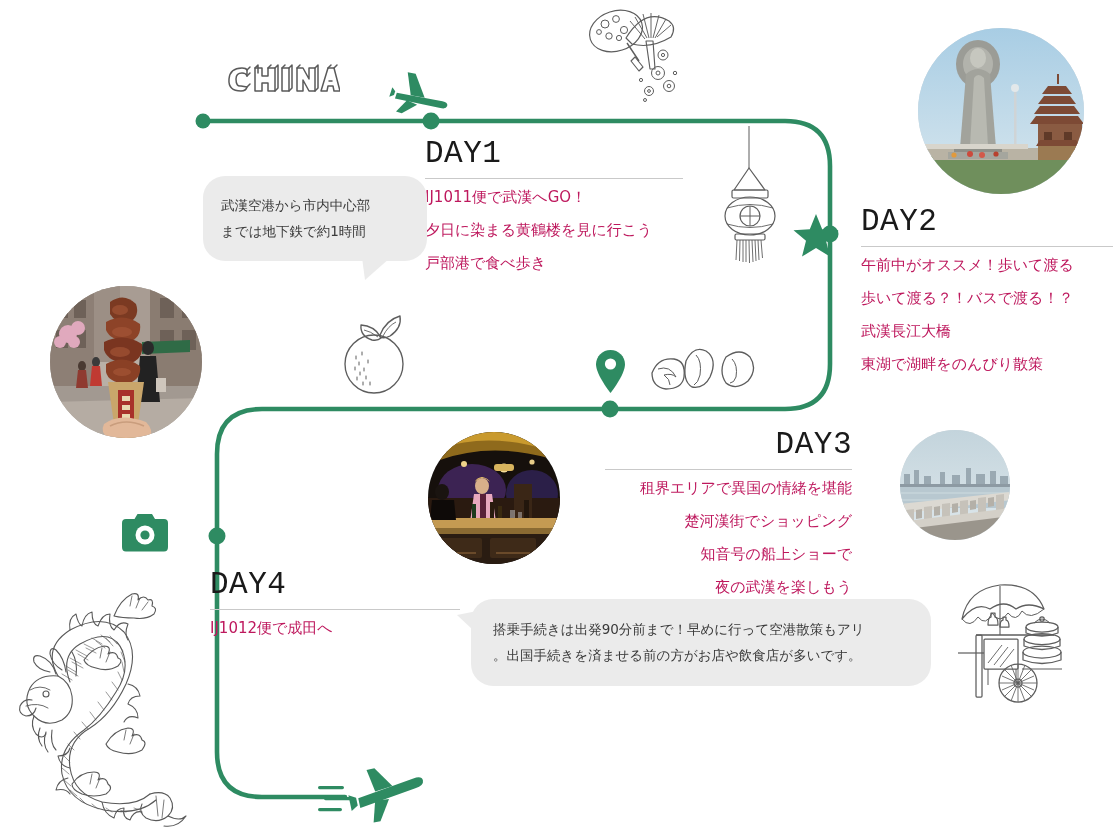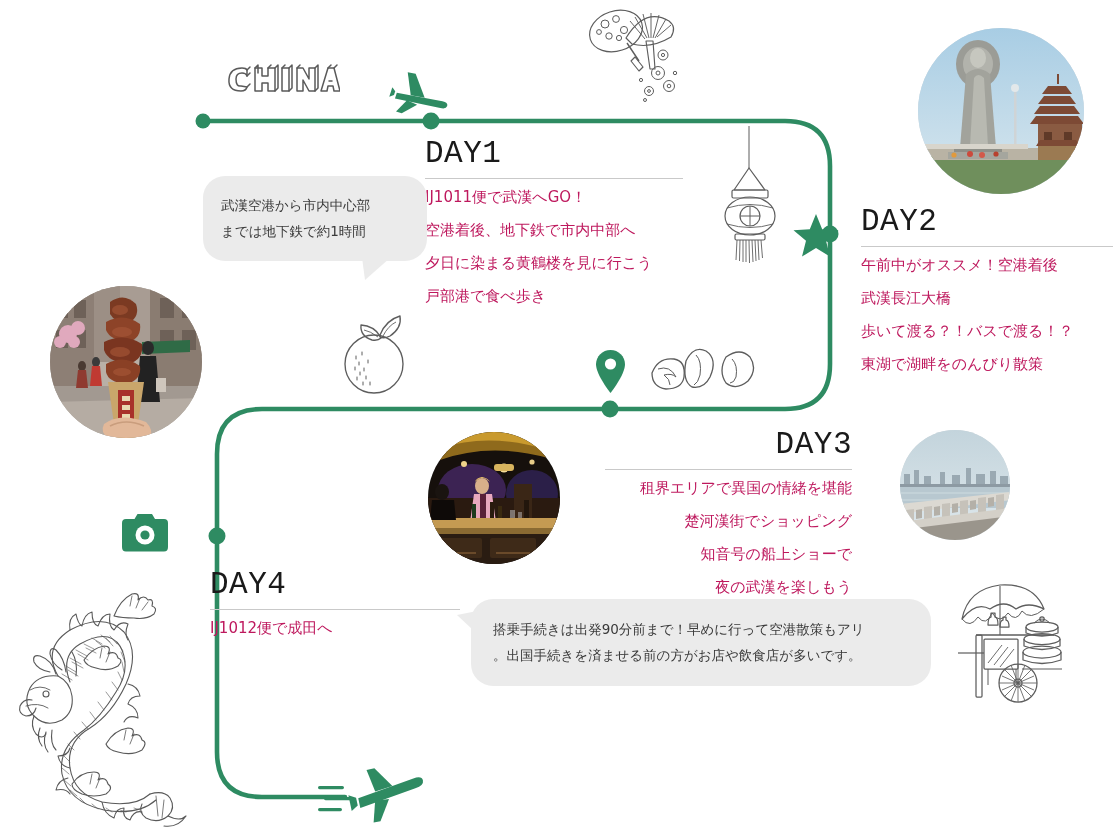--- a/index.html
+++ b/index.html
@@ -589,31 +589,30 @@
       <path d="M0 92 L110 78 L110 88 L0 102 Z" fill="#d4d0c8"></path>
 
       <path d="M0 100 L110 86 L110 110 L0 110 Z" fill="#9a958c"></path>
     </svg>
   </div>
 
   <div class="day" id="day1" style="left:425px;top:137px;width:258px;">
     <div class="day-title">DAY1</div>
     <div class="day-rule"></div>
     <div class="day-line">IJ1011便で武漢へGO！</div>
-    <div class="day-line">空港着後、地下鉄で市内中部へ</div>
     <div class="day-line">夕日に染まる黄鶴楼を見に行こう</div>
     <div class="day-line">戸部港で食べ歩き</div>
   </div>
 
   <div class="day" id="day2" style="left:861px;top:205px;width:252px;">
     <div class="day-title">DAY2</div>
     <div class="day-rule"></div>
-    <div class="day-line">午前中がオススメ！空港着後</div>
+    <div class="day-line">午前中がオススメ！歩いて渡る</div>
+    <div class="day-line">歩いて渡る？！バスで渡る！？</div>
     <div class="day-line">武漢長江大橋</div>
-    <div class="day-line">歩いて渡る？！バスで渡る！？</div>
     <div class="day-line">東湖で湖畔をのんびり散策</div>
   </div>
 
   <div class="day" id="day3" style="left:605px;top:428px;width:247px;text-align:right;">
     <div class="day-title">DAY3</div>
     <div class="day-rule"></div>
     <div class="day-line">租界エリアで異国の情緒を堪能</div>
     <div class="day-line">楚河漢街でショッピング</div>
     <div class="day-line">知音号の船上ショーで</div>
     <div class="day-line">夜の武漢を楽しもう</div>

